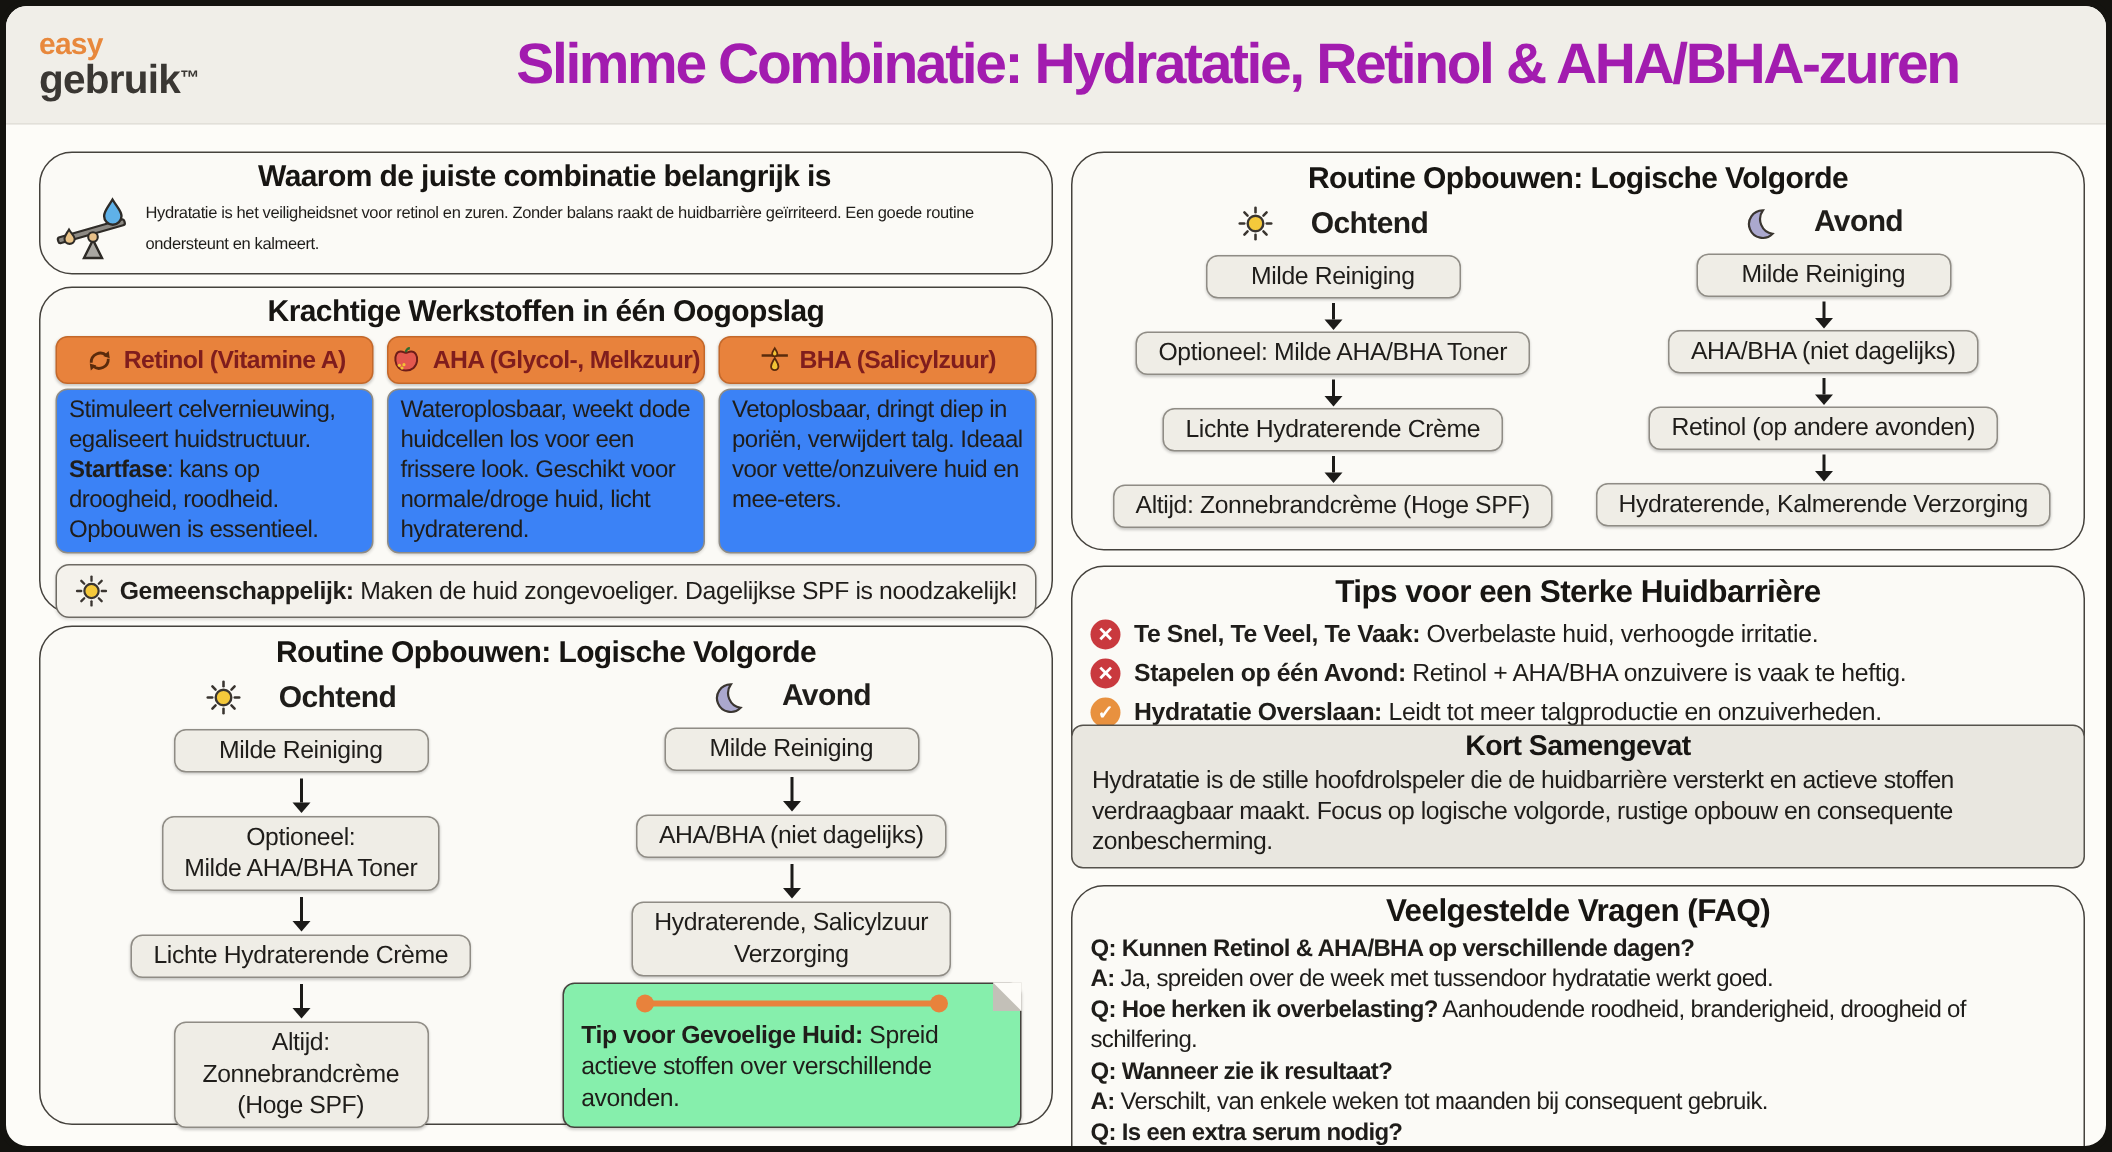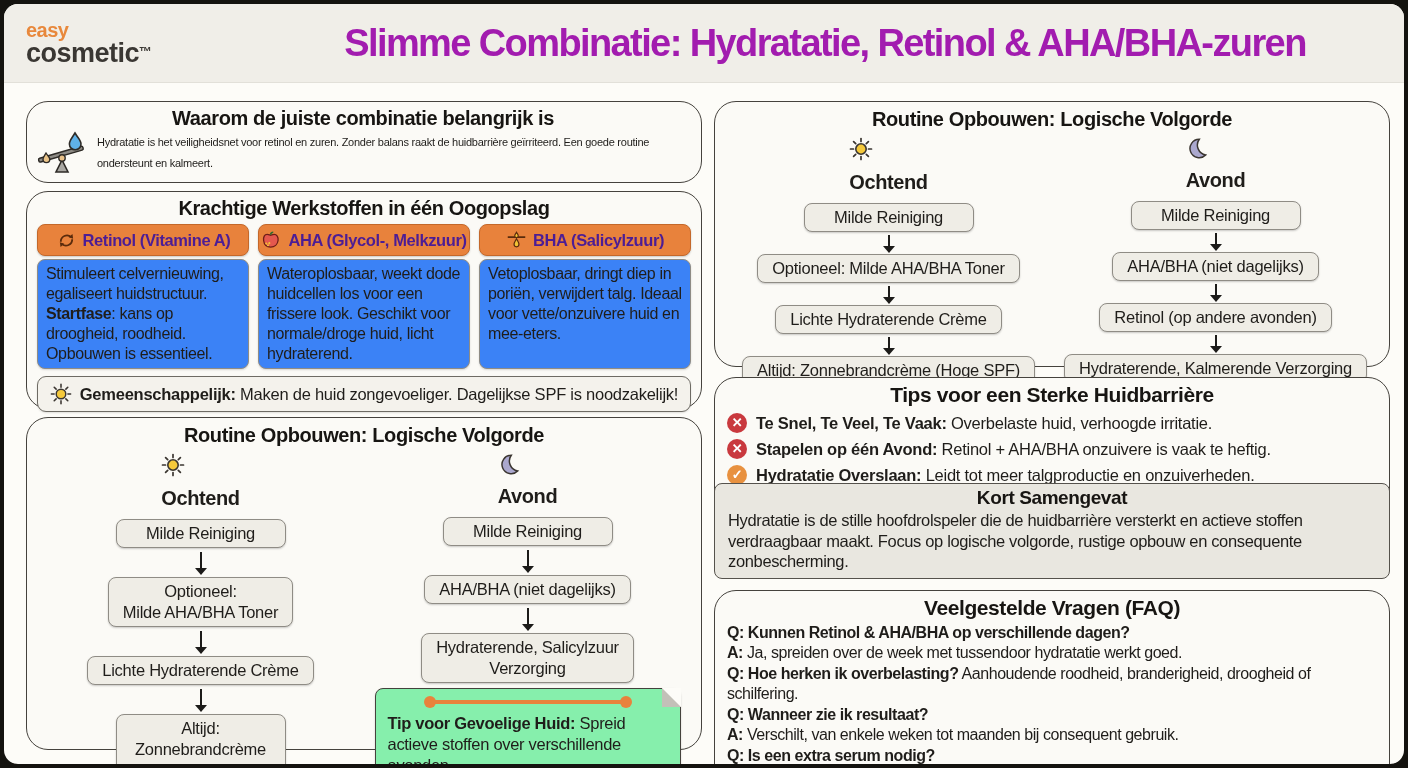--- a/index.html
+++ b/index.html
@@ -44,42 +44,42 @@
   
   .intro { height:82px; padding:5px 12px 5px 10px; margin-bottom:8px; }
   .intro-row { display:flex; align-items:center; gap:10px; margin-top:1px; }
   .intro-body { font-size:11px; line-height:21px; letter-spacing:-0.25px; }
   
   .actives { height:218px; padding:5px 10px 8px; margin-bottom:8px; display:flex; flex-direction:column; }
   .cols3 { display:flex; gap:9px; margin-top:4px; flex:1; }
   .acol { flex:1; display:flex; flex-direction:column; gap:3px; }
   .ahead {
     background:#E8823C; border:1px solid #C4682A; border-radius:8px;
-    color:#4c1d95; font-weight:bold; font-size:16.5px; letter-spacing:-0.4px;
+    color:#7f1d1d; font-weight:bold; font-size:16.5px; letter-spacing:-0.4px;
     height:30px; display:flex; align-items:center; justify-content:center; gap:6px;
     box-shadow:0 1px 2px rgba(0,0,0,0.2);
   }
   .acell {
     background:#3b82f6; border:1.2px solid #8F8C85; border-radius:8px;
     padding:4px 8px; font-size:16px; line-height:20px; letter-spacing:-0.35px;
     flex:1; box-shadow:0 1px 2px rgba(0,0,0,0.15);
   }
   .common-note {
     margin-top:7px; height:34px; flex:0 0 34px;
     border:1.2px solid #6E6B64; border-radius:9px; background:#F4F2EC;
     display:flex; align-items:center; justify-content:center; gap:8px;
     font-size:16.5px; letter-spacing:-0.25px;
     box-shadow:0 1px 2px rgba(0,0,0,0.12);
   }
   
   .routine-left { height:333px; padding:6px 10px 10px; display:flex; flex-direction:column; }
   .routine-right { height:266px; padding:6px 10px 8px; margin-bottom:10px; display:flex; flex-direction:column; }
   .flows { display:flex; flex:1; margin-top:2px; }
   .flow { flex:1; display:flex; flex-direction:column; align-items:center; }
-  .fhead { display:flex; gap:10px; font-size:20px; font-weight:bold; letter-spacing:-0.4px; margin:4px 0 9px;flex-direction:column; }
+  .fhead { display:flex; align-items:center; gap:25px; font-size:20px; font-weight:bold; letter-spacing:-0.4px; margin:4px 0 9px; }
   .node {
     background:#EFEDE6; border:1.2px solid #8F8C85; border-radius:8px;
     padding:3px 14px; font-size:16.5px; line-height:21px; text-align:center;
     white-space:pre-line; letter-spacing:-0.25px; min-width:170px;
     box-shadow:0 1px 2px rgba(0,0,0,0.2); box-sizing:border-box;
   }
   .arrow { width:2px; background:#1c1b19; position:relative; }
   .arrow::after {
     content:''; position:absolute; left:-5px; top:100%;
     border:6px solid transparent; border-top:7px solid #1c1b19; border-bottom:0;
@@ -129,21 +129,21 @@
   .icon { display:inline-flex; flex:0 0 auto; }
 </style>
 </head>
 <body>
 
 <div class="page">
 
   <div class="header">
     <div class="logo">
       <span class="logo-easy">easy</span>
-      <span class="logo-cosmetic">cosmetic</span><span class="logo-tm">™</span>
+      <span class="logo-cosmetic">gebruik</span><span class="logo-tm">™</span>
     </div>
     <div class="page-title">Slimme Combinatie: Hydratatie, Retinol &amp; AHA/BHA-zuren</div>
   </div>
 
   <div class="col col-left">
 
     <div class="box intro">
       <div class="box-title">Waarom de juiste combinatie belangrijk is</div>
       <div class="intro-row">
         <span class="icon">

